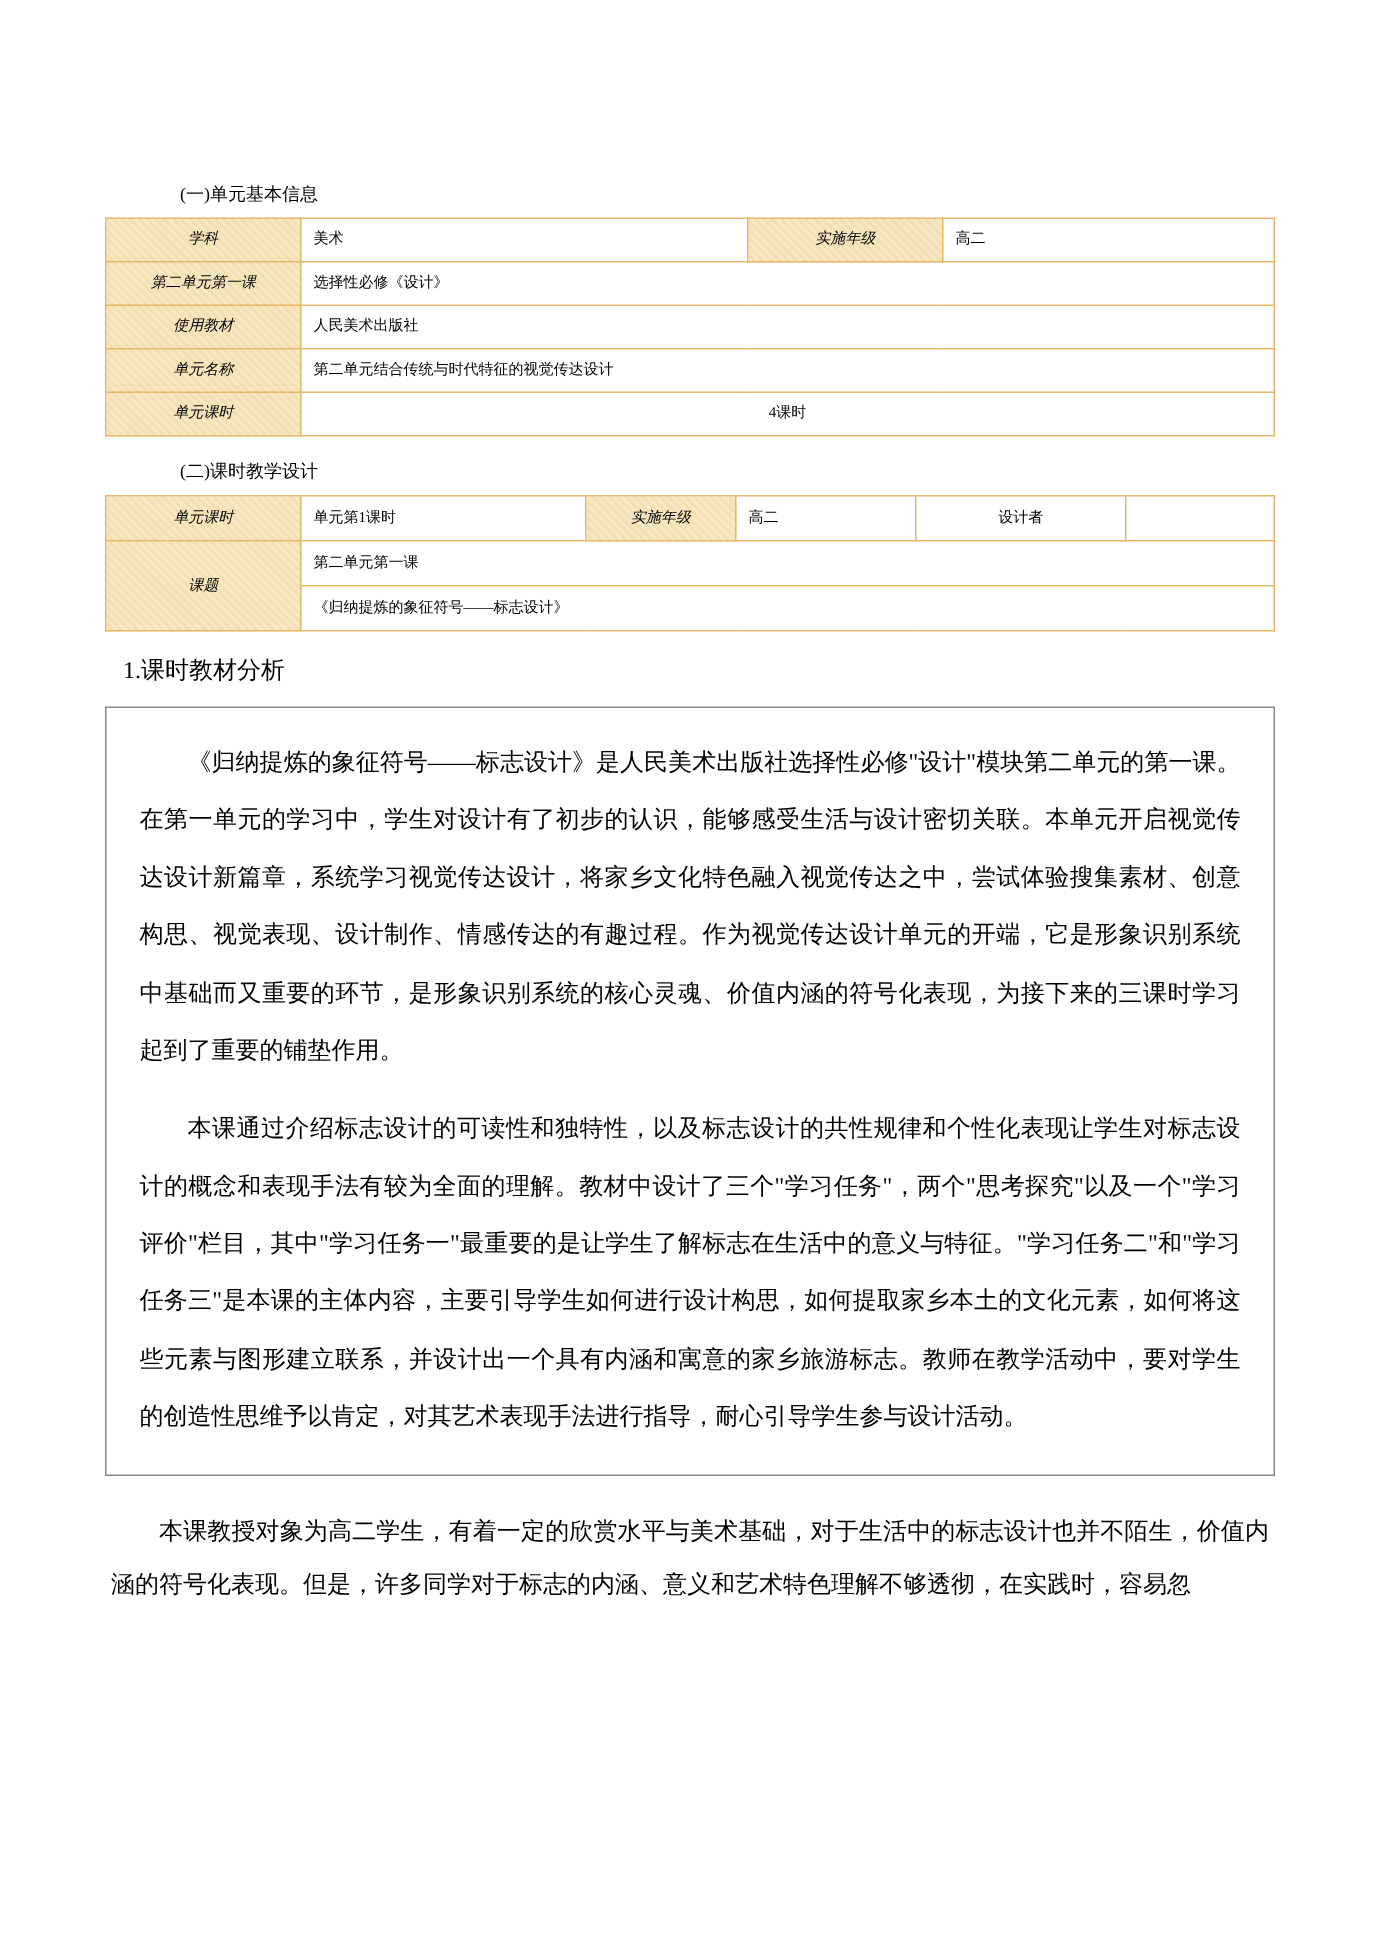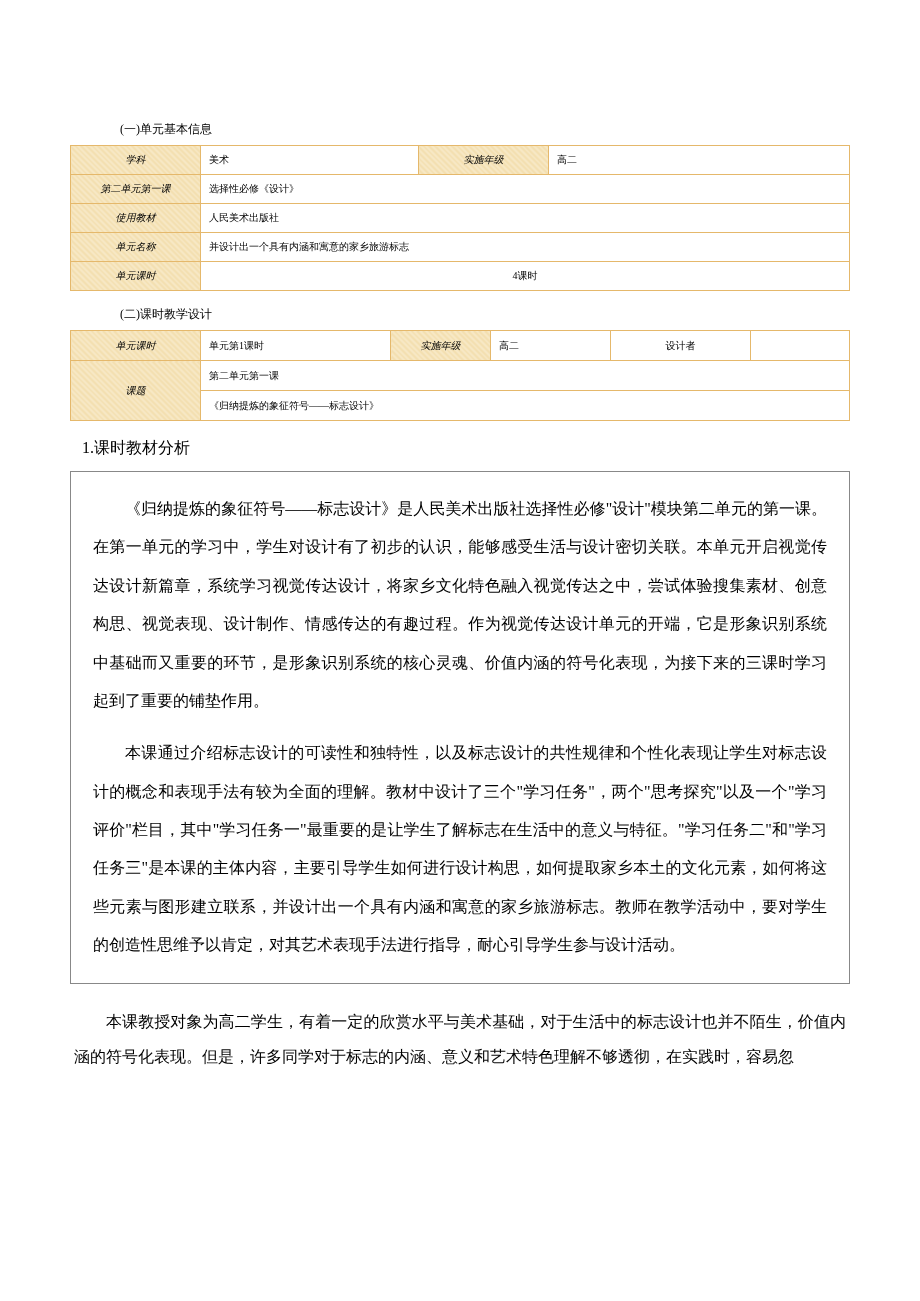--- a/index.html
+++ b/index.html
@@ -85,35 +85,35 @@
   </style>
 </head>
 <body>
 
 <div class="section-title">(一)单元基本信息</div>
 
 <table>
   <tbody>
       <tr>
     <td class="label-cell">学科</td>
-    <td style="width:218px">美术</td>
+    <td style="width:298px">美术</td>
     <td class="label-cell-narrow" style="width:130px">实施年级</td>
     <td>高二</td>
   </tr>
   <tr>
     <td class="label-cell">第二单元第一课</td>
     <td colspan="3">选择性必修《设计》</td>
   </tr>
   <tr>
     <td class="label-cell">使用教材</td>
     <td colspan="3">人民美术出版社</td>
   </tr>
   <tr>
     <td class="label-cell">单元名称</td>
-    <td colspan="3">并设计出一个具有内涵和寓意的家乡旅游标志</td>
+    <td colspan="3">第二单元结合传统与时代特征的视觉传达设计</td>
   </tr>
   <tr>
     <td class="label-cell">单元课时</td>
     <td colspan="3" class="center-val">4课时</td>
   </tr>
 </tbody>
   </table>
 
 <div class="section-title">(二)课时教学设计</div>
 

